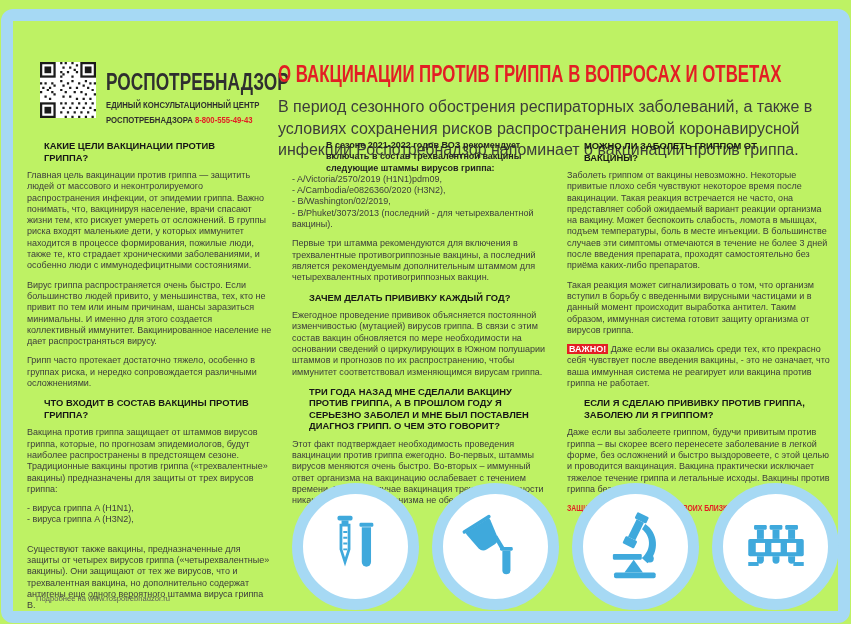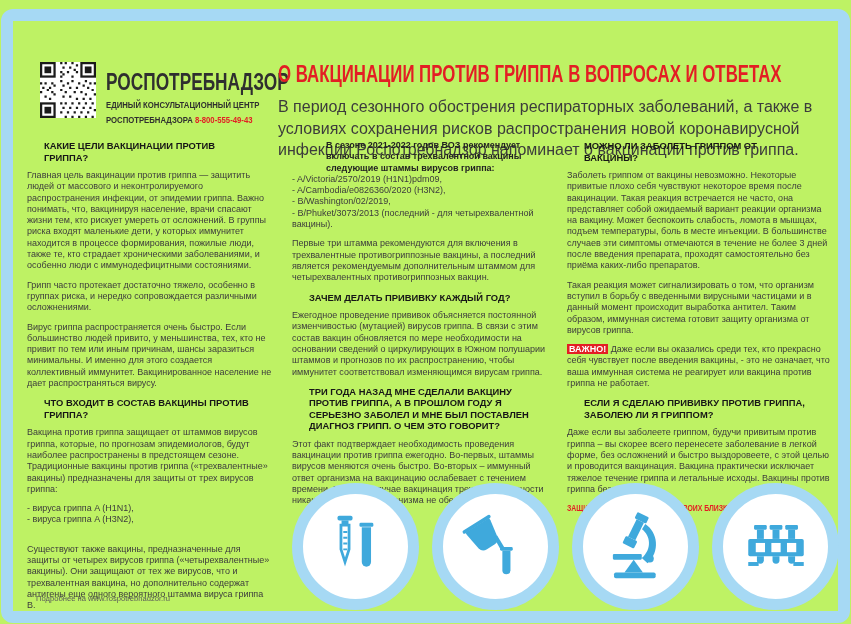--- a/index.html
+++ b/index.html
@@ -93,22 +93,22 @@
   </div>
 
   <div class="title-block">
     <div class="title">О ВАКЦИНАЦИИ ПРОТИВ ГРИППА В ВОПРОСАХ И ОТВЕТАХ</div>
     <div class="subtitle">В период сезонного обострения респираторных заболеваний, а также в условиях сохранения рисков распространения новой коронавирусной инфекции Роспотребнадзор напоминает о вакцинации против гриппа.</div>
   </div>
 
   <div class="col col-1">
     <h3>КАКИЕ ЦЕЛИ ВАКЦИНАЦИИ ПРОТИВ ГРИППА?</h3>
     <p>Главная цель вакцинации против гриппа — защитить людей от массового и неконтролируемого распространения инфекции, от эпидемии гриппа. Важно понимать, что, вакцинируя население, врачи спасают жизни тем, кто рискует умереть от осложнений. В группы риска входят маленькие дети, у которых иммунитет находится в процессе формирования, пожилые люди, также те, кто страдает хроническими заболеваниями, и особенно люди с иммунодефицитными состояниями.</p>
+    <p>Вирус гриппа распространяется очень быстро. Если большинство людей привито, у меньшинства, тех, кто не привит по тем или иным причинам, шансы заразиться минимальны. И именно для этого создается коллективный иммунитет. Вакцинированное население не дает распространяться вирусу.</p>
     <p>Грипп часто протекает достаточно тяжело, особенно в группах риска, и нередко сопровождается различными осложнениями.</p>
-    <p>Вирус гриппа распространяется очень быстро. Если большинство людей привито, у меньшинства, тех, кто не привит по тем или иным причинам, шансы заразиться минимальны. И именно для этого создается коллективный иммунитет. Вакцинированное население не дает распространяться вирусу.</p>
     <h3>ЧТО ВХОДИТ В СОСТАВ ВАКЦИНЫ ПРОТИВ ГРИППА?</h3>
     <p>Вакцина против гриппа защищает от штаммов вирусов гриппа, которые, по прогнозам эпидемиологов, будут наиболее распространены в предстоящем сезоне. Традиционные вакцины против гриппа («трехвалентные» вакцины) предназначены для защиты от трех вирусов гриппа:</p>
     <ul>
       <li>- вируса гриппа A (H1N1),</li>
       <li>- вируса гриппа A (H3N2),</li>
     </ul>
     <div class="spacer-h"></div>
     <p>Существуют также вакцины, предназначенные для защиты от четырех вирусов гриппа («четырехвалентные» вакцины). Они защищают от тех же вирусов, что и трехвалентная вакцина, но дополнительно содержат антигены еще одного вероятного штамма вируса гриппа B.</p>
   </div>
 

